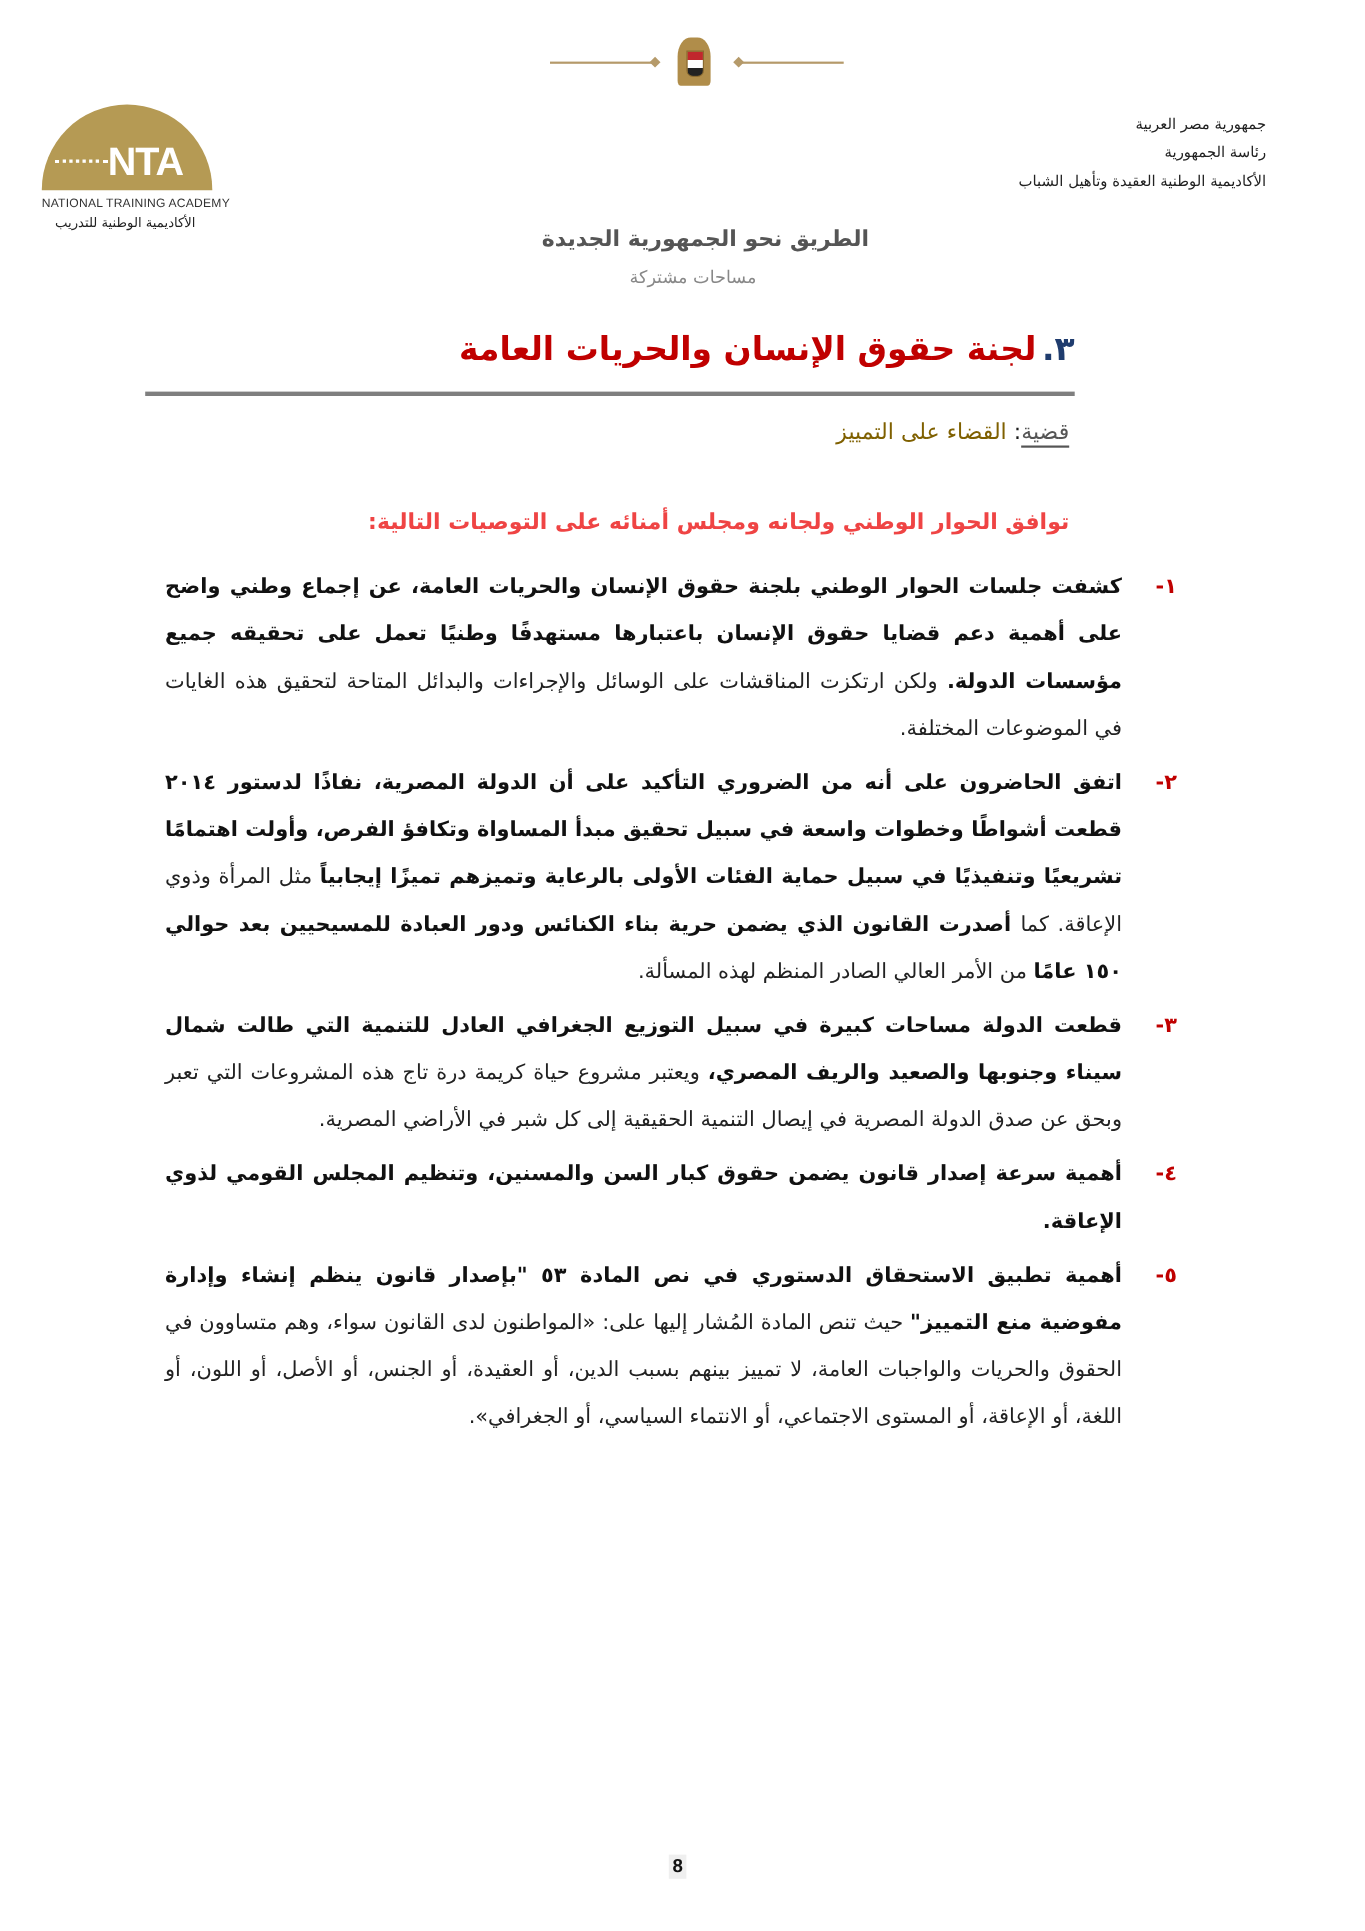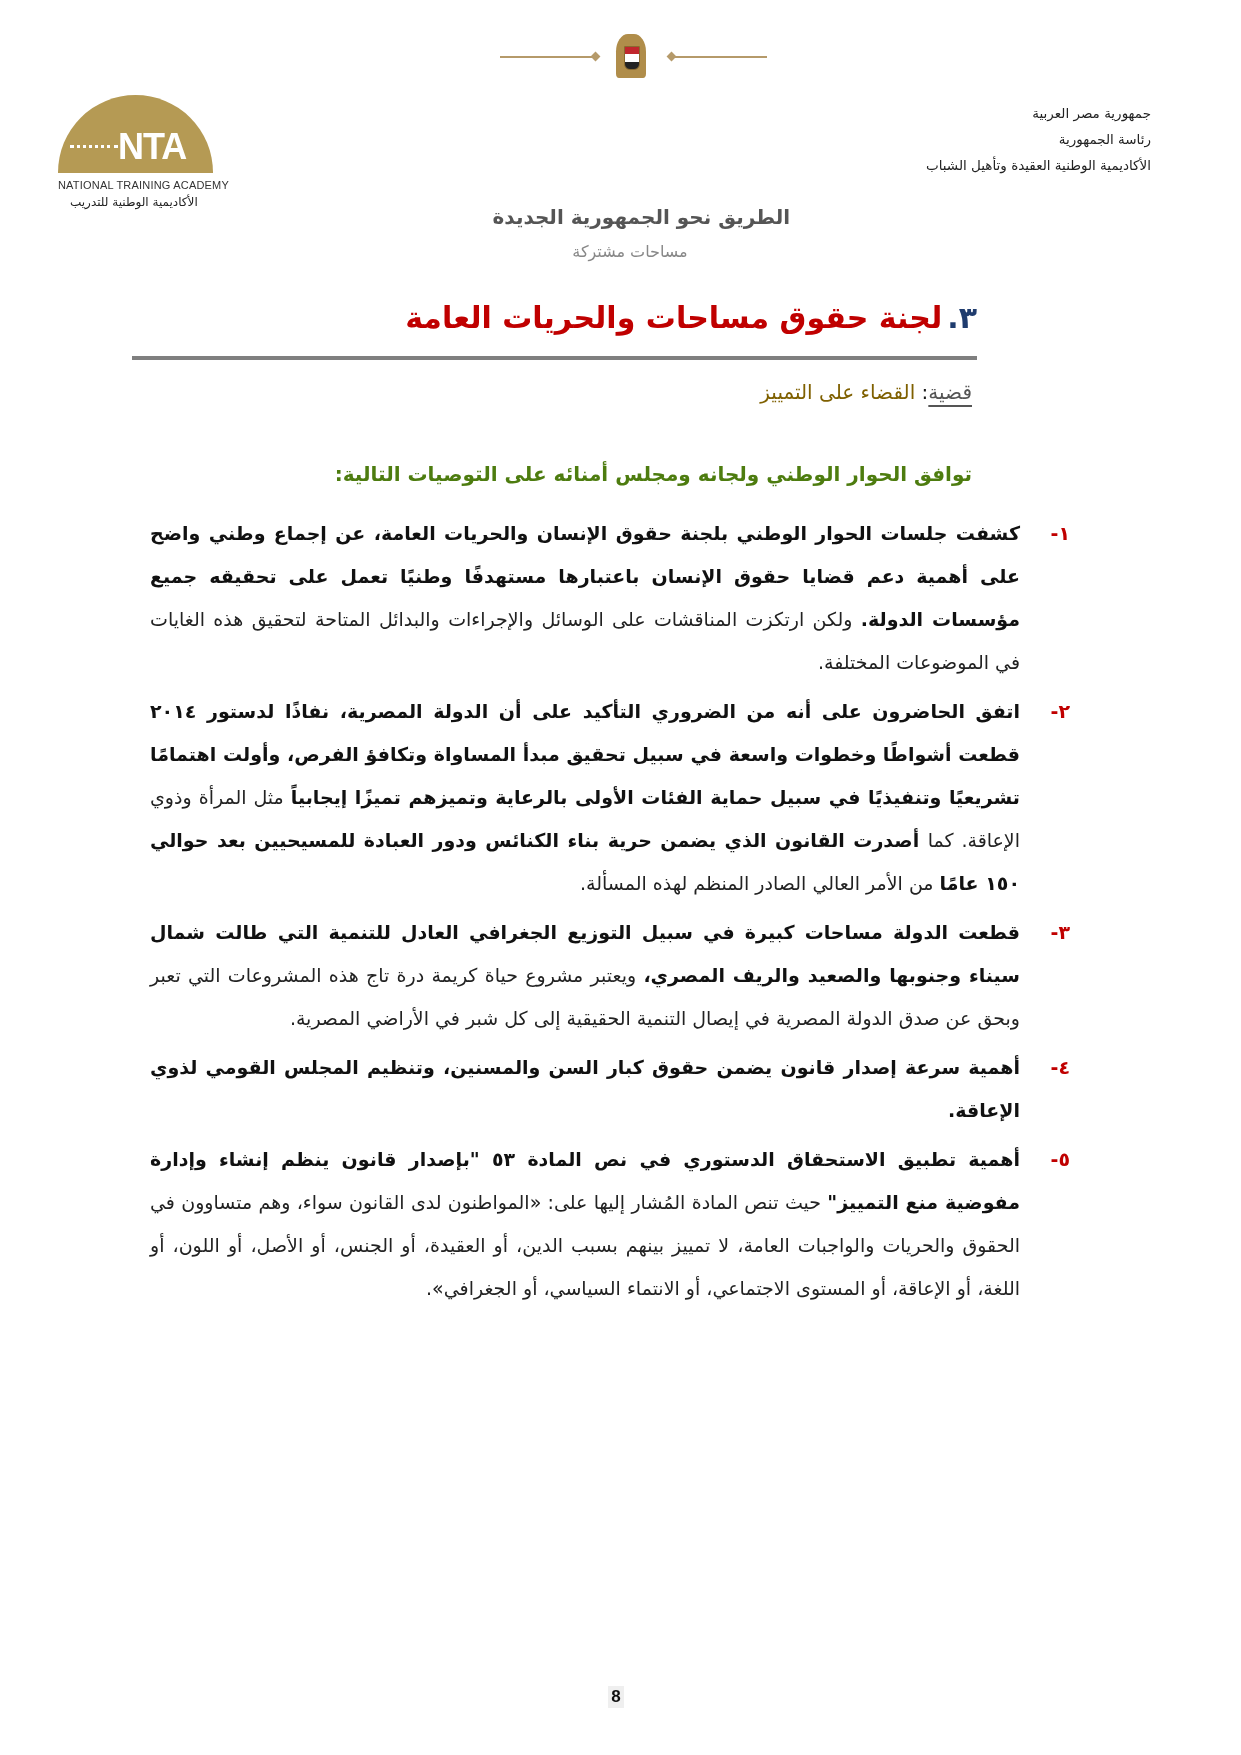--- a/index.html
+++ b/index.html
@@ -1,20 +1,20 @@
 <!DOCTYPE html>
 <html><head>
 <meta charset="utf-8">
 <style>
   html, body { margin: 0; padding: 0; background: #ffffff; }
   body { width: 1241px; height: 1755px; position: relative; overflow: hidden;
          font-family: "DejaVu Sans", sans-serif; color: #1a1a1a; }
 
   
-  .nta-logo { position: absolute; left: 30px; top: 95px; width: 170px; height: 120px; margin-left: 20px; }
+  .nta-logo { position: absolute; left: 30px; top: 95px; width: 170px; height: 120px; }
   .nta-arc { position: absolute; left: 8px; top: 0; width: 155px; height: 78px;
              background: #b59a54; border-radius: 78px 78px 0 0; }
   .nta-letters { position: absolute; left: 68px; top: 34px; color: #fff;
                  font-family: "Liberation Sans", sans-serif; font-weight: bold;
                  font-size: 36px; letter-spacing: -1px; line-height: 1; }
   .nta-waves { position: absolute; left: 20px; top: 50px; width: 48px; height: 8px;
                border-top: 3px dotted #fff; }
   .nta-en { position: absolute; left: 6px; top: 84px; width: 175px; text-align: center;
             font-family: "Liberation Sans", sans-serif; font-size: 11px; color: #333;
             letter-spacing: 0.2px; white-space: nowrap; }
@@ -50,21 +50,21 @@
   .section-num { font-size: 30px; font-weight: bold; color: #1f3c6e; }
   .section-text { font-size: 30px; font-weight: bold; color: #c00000; }
   .title-rule { position: absolute; left: 132px; top: 356px; width: 845px; height: 4px; background: #7f7f7f; }
 
   .issue-title { position: absolute; left: 132px; top: 380px; width: 840px; direction: rtl;
                  text-align: right; font-size: 20px; white-space: nowrap; }
   .issue-label { color: #555; text-decoration: underline; text-underline-offset: 6px; }
   .issue-text { color: #7f6000; }
 
   .intro { position: absolute; left: 132px; top: 462px; width: 840px; direction: rtl;
-           text-align: right; font-size: 20px; font-weight: bold; color: #4d7c0f; white-space: nowrap; }
+           text-align: right; font-size: 20px; font-weight: bold; color: #ef4444; white-space: nowrap; }
 
   
   .rec-list { position: absolute; left: 150px; top: 512px; width: 920px; direction: rtl; margin: 0; padding: 0; list-style: none; }
   .rec-item { position: relative; padding-right: 50px; font-size: 19px; line-height: 43px;
               text-align: justify; color: #111; margin-bottom: 6px; }
   .rec-marker { position: absolute; right: 0; top: 0; color: #c00000; font-weight: bold; width: 40px; text-align: right; }
   .b { font-weight: bold; }
   .n { font-weight: normal; color: #222; }
 
   
@@ -96,21 +96,21 @@
 
 <div class="gov-lines">
   <div>جمهورية مصر العربية</div>
   <div>رئاسة الجمهورية</div>
   <div>الأكاديمية الوطنية العقيدة وتأهيل الشباب</div>
 </div>
 
 <div class="section-title">
   <span class="section-num">٣.</span>
   <span> </span>
-  <span class="section-text">لجنة حقوق مساحات والحريات العامة</span>
+  <span class="section-text">لجنة حقوق الإنسان والحريات العامة</span>
 </div>
 <div class="title-rule"></div>
 
 <div class="issue-title">
   <span class="issue-label">قضية</span><span class="issue-label-sep">:</span>
   <span class="issue-text">القضاء على التمييز</span>
 </div>
 
 <div class="intro">توافق الحوار الوطني ولجانه ومجلس أمنائه على التوصيات التالية:</div>
 

